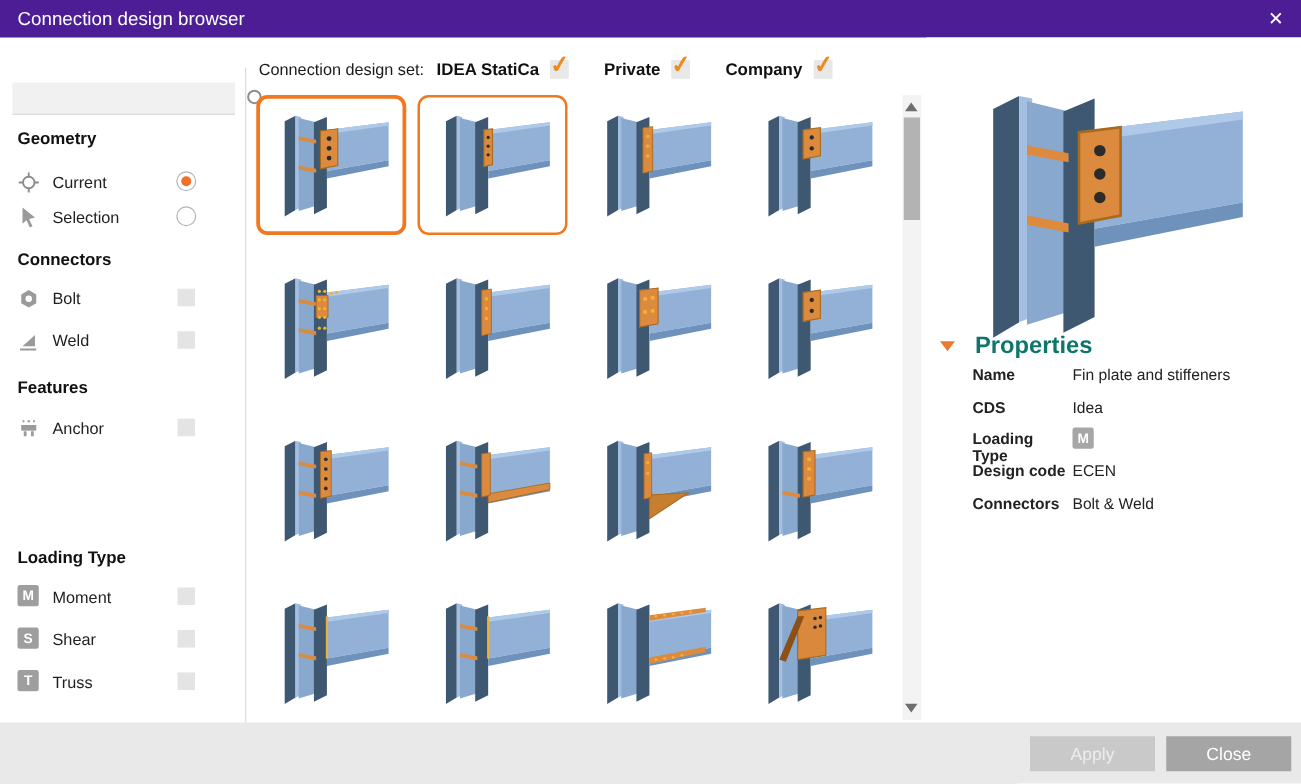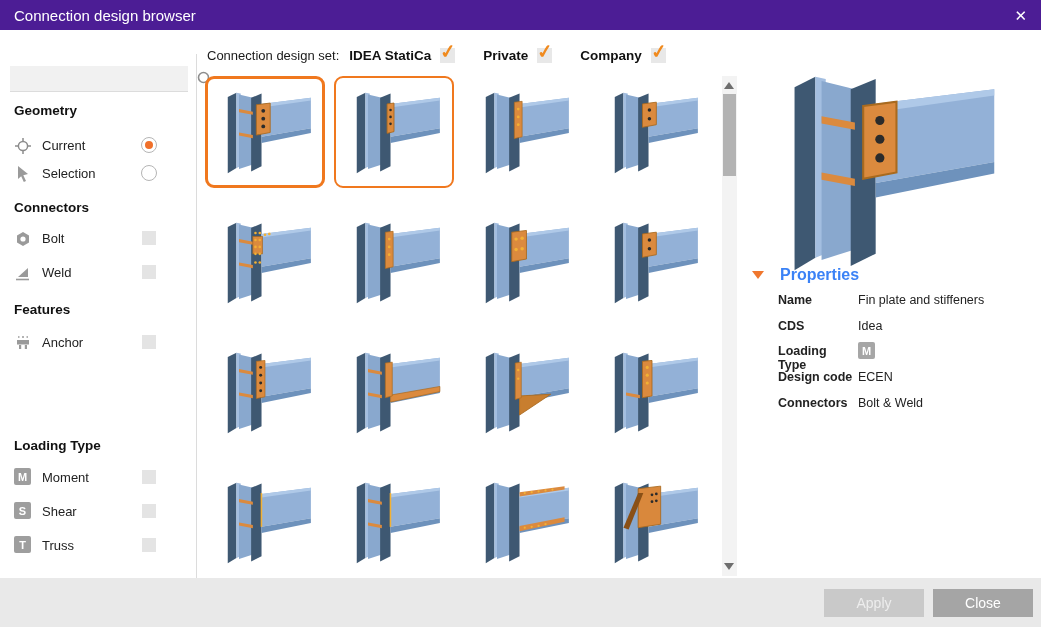--- a/index.html
+++ b/index.html
@@ -56,21 +56,21 @@
   .arr.up{top:6px;border-bottom:7px solid #6E6E6E;}
   .arr.down{bottom:6px;border-top:7px solid #6E6E6E;}
   .sthumb{position:absolute;left:1px;top:18px;width:13px;height:82px;background:#B3B3B3;}
 
   
   .rightpanel{position:absolute;left:741px;top:30px;width:300px;height:548px;background:#fff;}
   .preview{position:absolute;left:18px;top:26px;}
   .props-header{position:absolute;left:11px;top:236px;display:flex;align-items:center;}
   .props-header .tri{width:0;height:0;border-left:6px solid transparent;border-right:6px solid transparent;
     border-top:8px solid #F0772E;margin-right:16px;}
-  .props-header .ptitle{color:#3b82f6;font-weight:bold;font-size:16px;}
+  .props-header .ptitle{color:#0f766e;font-weight:bold;font-size:19px;}
   .prow{position:absolute;left:37px;height:20px;}
   .prow .plbl{position:absolute;left:0;top:0;width:80px;font-weight:bold;font-size:12.5px;color:#222;}
   .prow .pval{position:absolute;left:80px;top:0;font-size:12.5px;color:#222;white-space:nowrap;}
   .prop-badge{position:absolute;left:80px;top:-2px;width:17px;height:17px;background:#A6A6A6;color:#fff;
     font-size:11px;font-weight:bold;display:flex;align-items:center;justify-content:center;border-radius:2px;}
 
   
   .footer{position:absolute;left:0;top:578px;width:100%;height:49px;background:#E9E9E9;
     display:flex;align-items:center;justify-content:flex-end;box-sizing:border-box;padding-right:8px;gap:9px;}
   .btn{width:100px;height:28px;border:none;font-size:14px;font-family:"Liberation Sans",sans-serif;cursor:pointer;}

